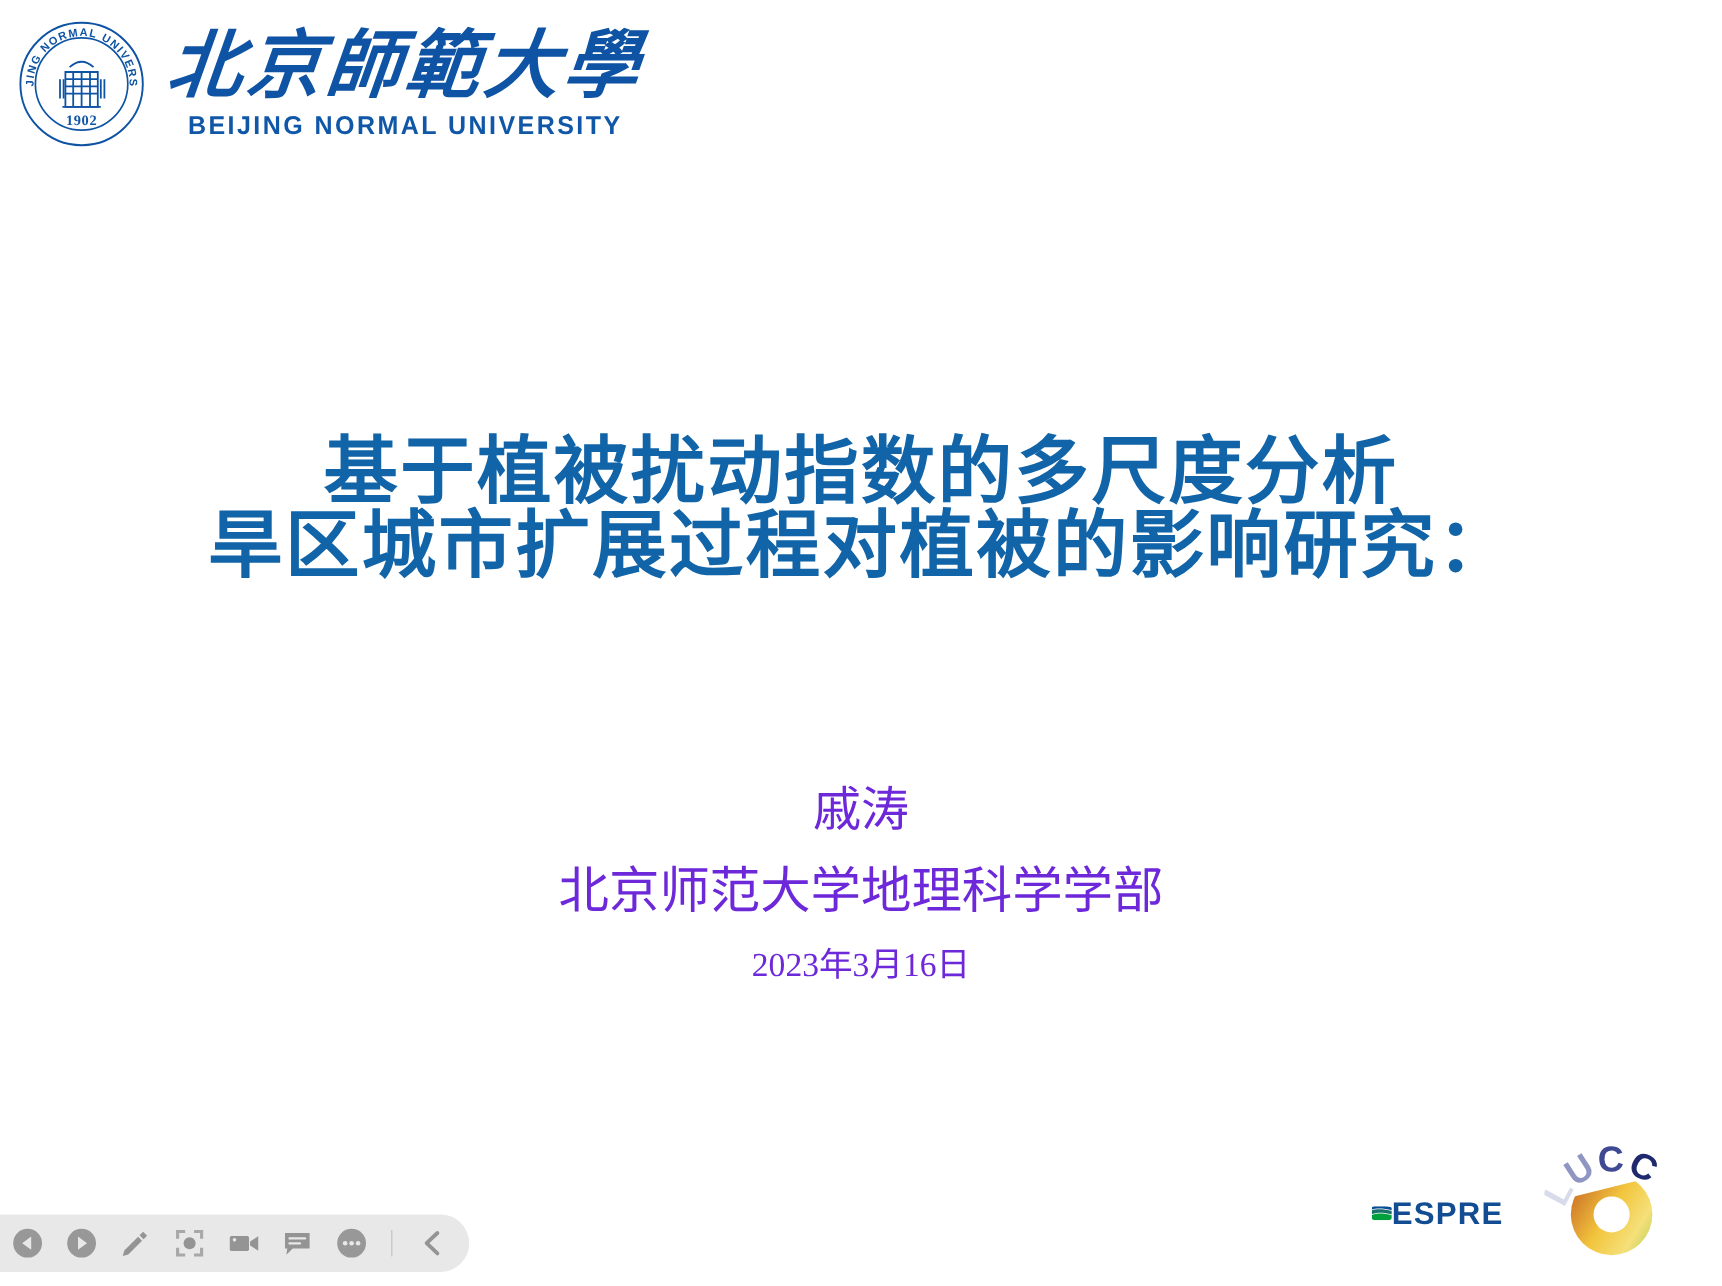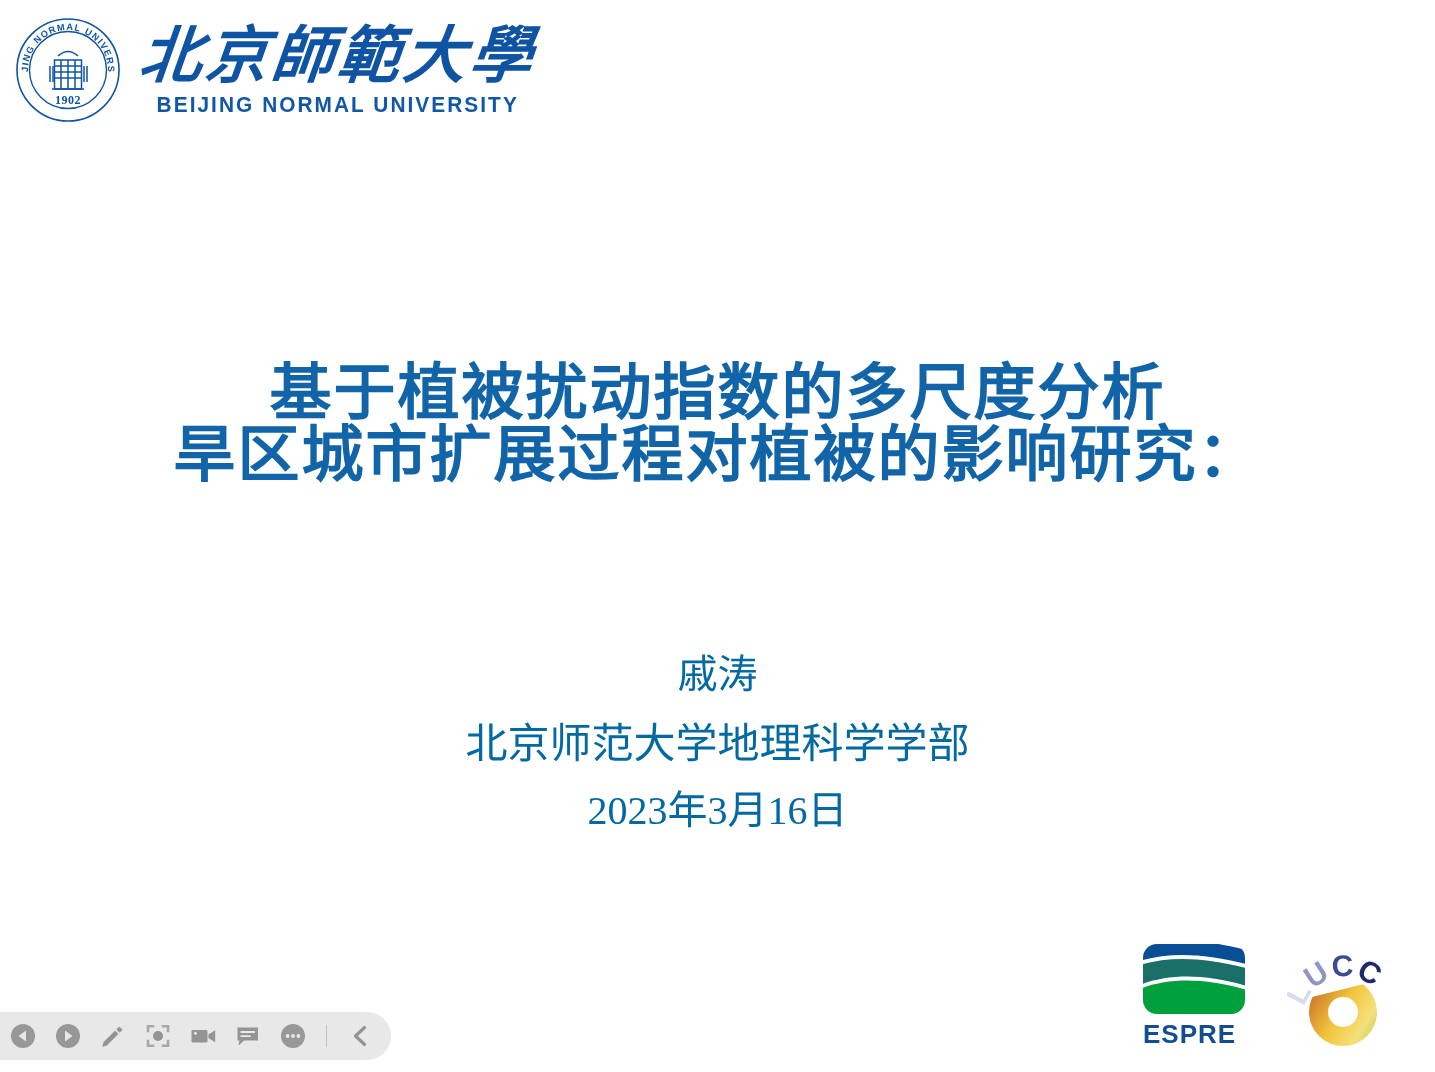--- a/index.html
+++ b/index.html
@@ -85,51 +85,52 @@
     margin-top: 62px;
   }
 
   
   .author-block {
     position: absolute;
     left: 0;
     right: 0;
     top: 655px;
     text-align: center;
-    color: #0369a1;
+    color: #6d28d9;
     font-family: "Liberation Serif", "DejaVu Serif", serif;
   }
   .author-name {
     font-size: 40px;
     line-height: 1.0;
   }
   .author-affil {
     font-size: 42px;
     line-height: 1.0;
     margin-top: 28px;
   }
   .author-date {
-    font-size: 40px;
+    font-size: 28px;
     line-height: 1.0;
     margin-top: 26px;
   }
 
   
   .partner-logos {
     position: absolute;
     right: 36px;
     bottom: 22px;
     display: flex;
     align-items: flex-end;
     gap: 34px;
   }
   .espre {
     width: 110px;
     display: flex;
-    flex-direction: column;
+    flex-direction: row;
+    align-items: center;
   }
   .espre-mark { width: 102px; height: 78px; }
   .espre-text {
     font-size: 26px;
     font-weight: 700;
     color: #124C92;
     letter-spacing: 1px;
     margin-top: 1px;
   }
   .lucc { width: 112px; height: 100px; }

